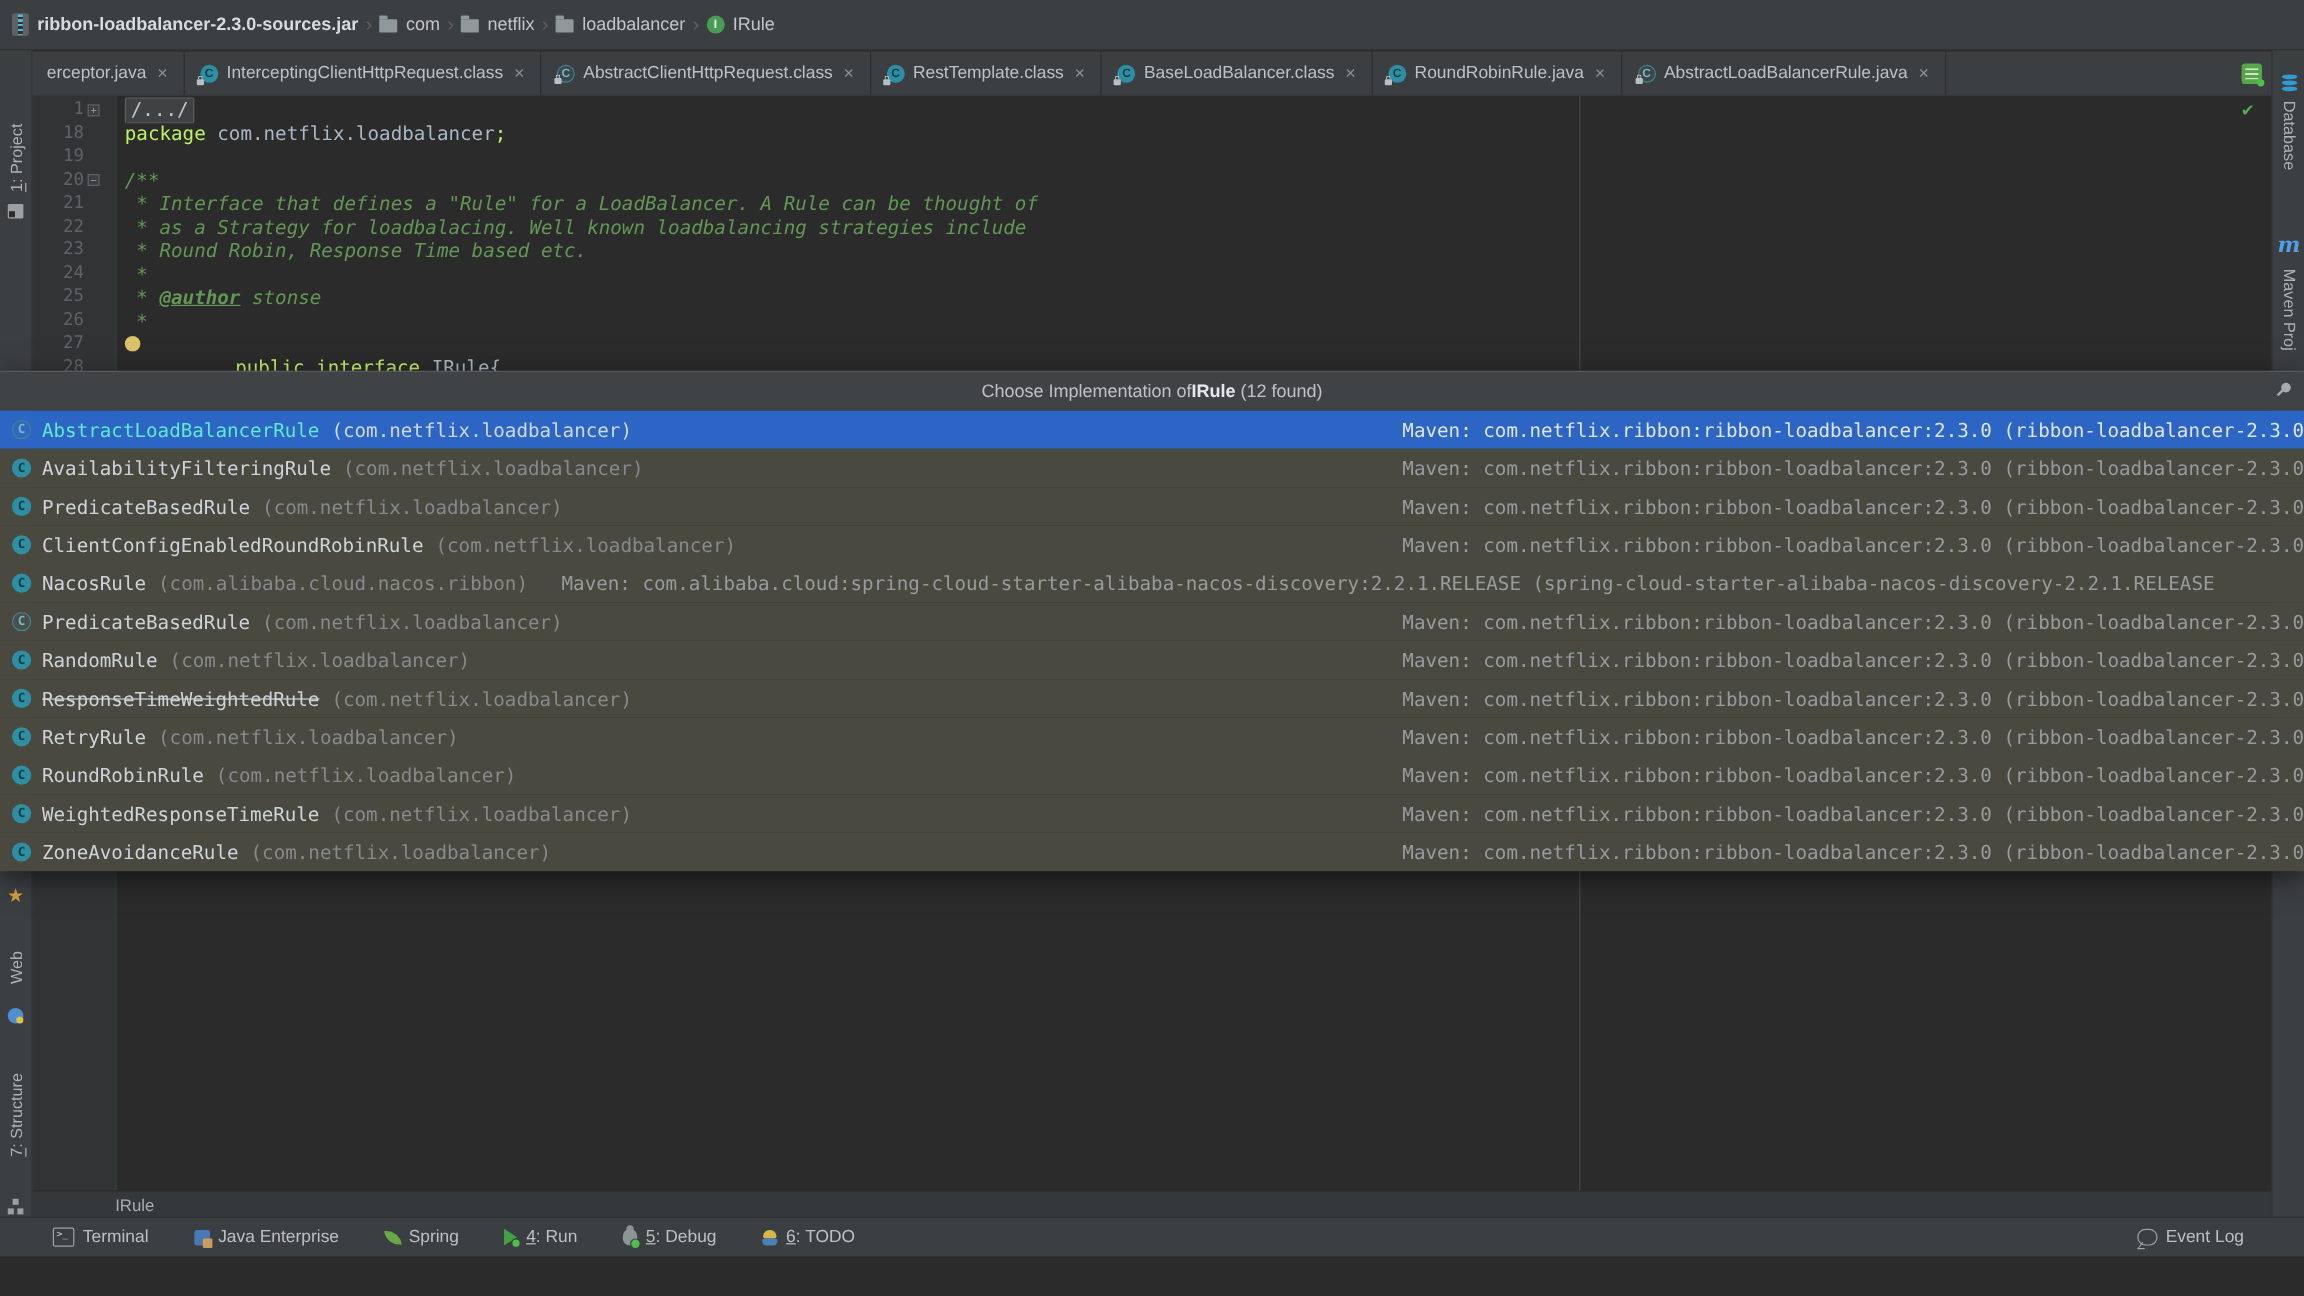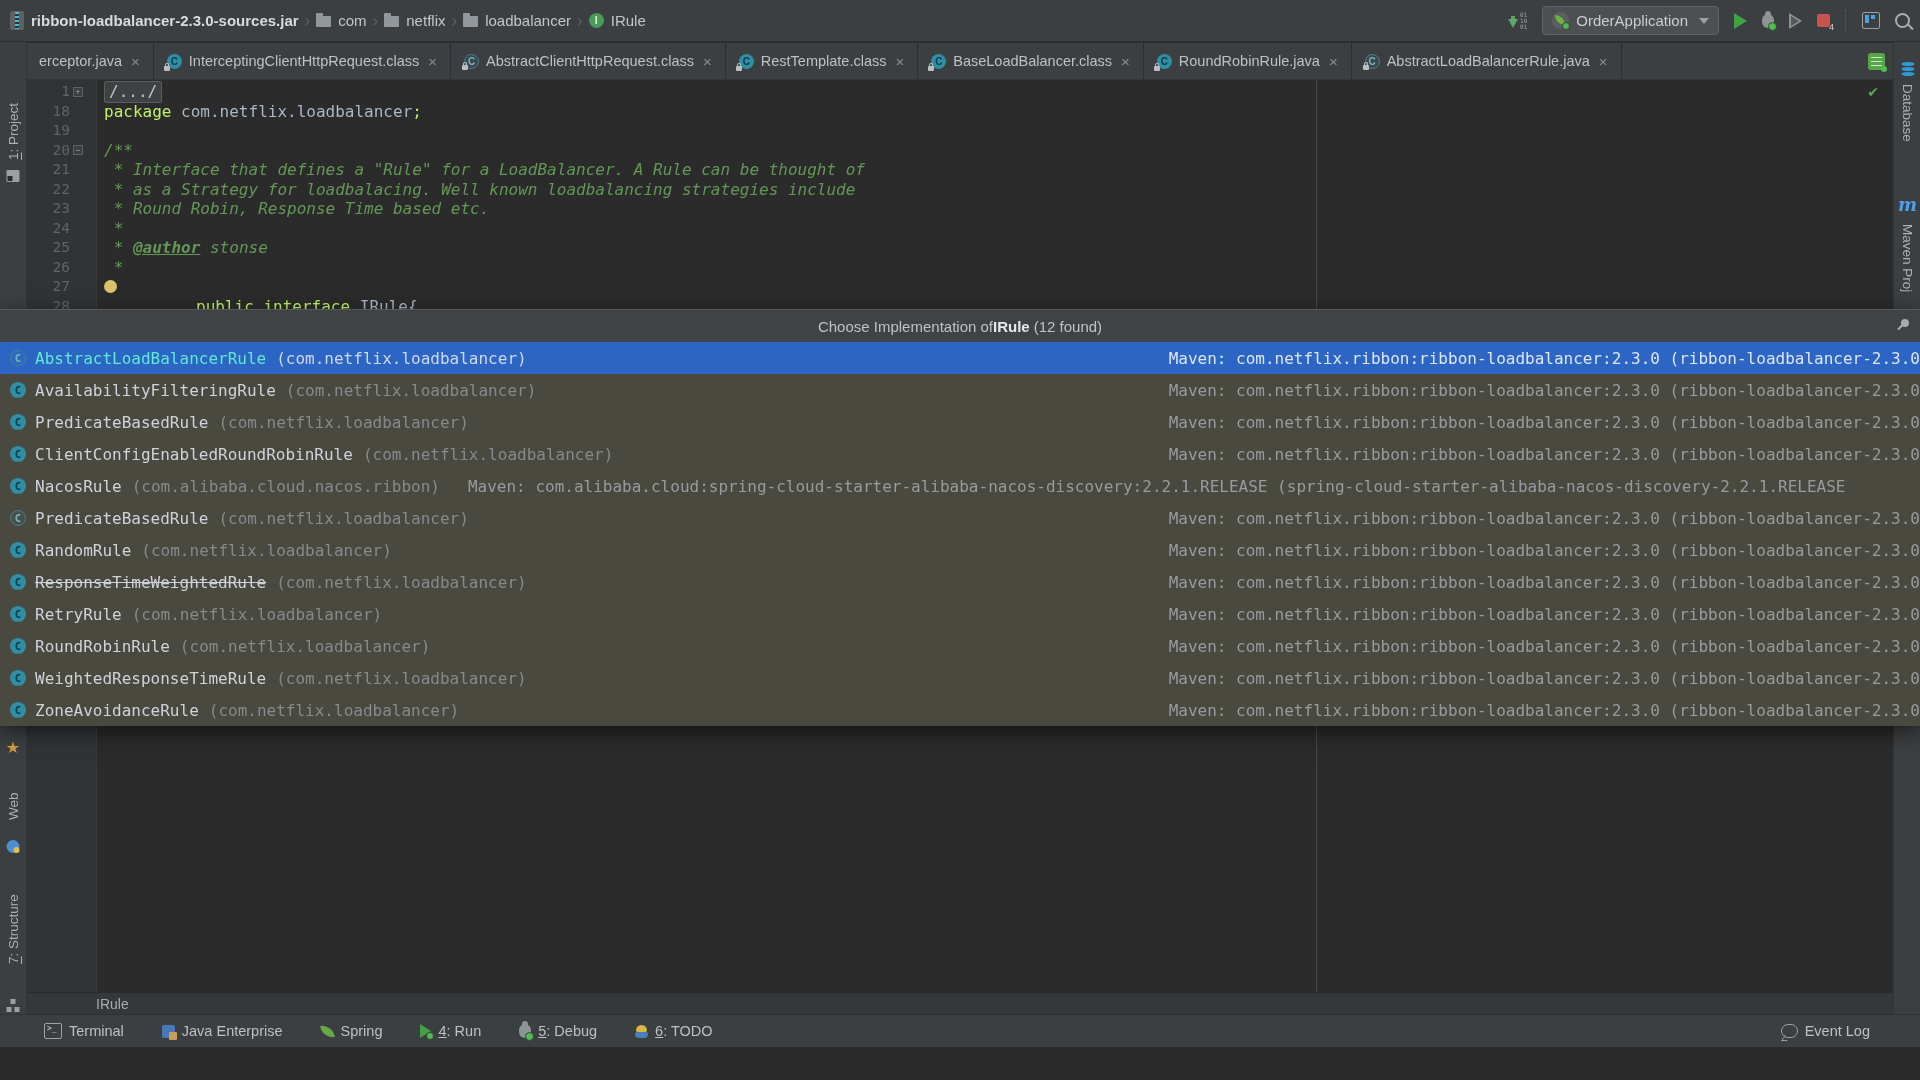--- a/index.html
+++ b/index.html
@@ -191,40 +191,20 @@
     <div class="crumb">
       <span class="folder-icon"></span>
       <span>loadbalancer</span>
     </div>
     <span class="chev">›</span>
     <div class="crumb">
       <span class="iface-icon">I</span>
       <span>IRule</span>
     </div>
 
-    <div class="topbar-right">
-      <div class="vcs-update">
-        <span class="vcs-arrow"></span>
-        <span class="vcs-bits">01<br>10<br>01</span>
-      </div>
-      <div class="run-combo">
-        <span class="boot-icon"></span>
-        <span>OrderApplication</span>
-        <span class="combo-caret"></span>
-      </div>
-      <div class="play-icon"></div>
-      <div class="bug-icon"></div>
-      <div class="cov-icon"></div>
-      <div class="stop-icon">
-          <span>4</span>
-        </div>
-      <div class="tb-sep"></div>
-      <div class="winlayout-icon"></div>
-      <div class="search-icon"></div>
-    </div>
   </div>
 
   <div class="tabbar" id="tabbar">
       <div class="tab">
         <span>erceptor.java</span>
         <span class="tab-close">×</span>
       </div>
       <div class="tab">
         <span class="cls-badge">C<span class="lock"></span></span>
         <span>InterceptingClientHttpRequest.class</span>

